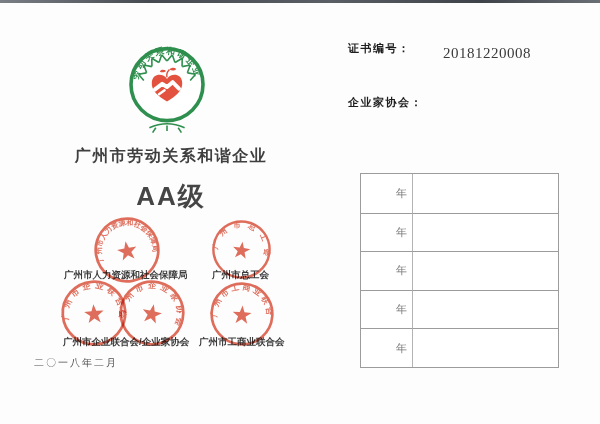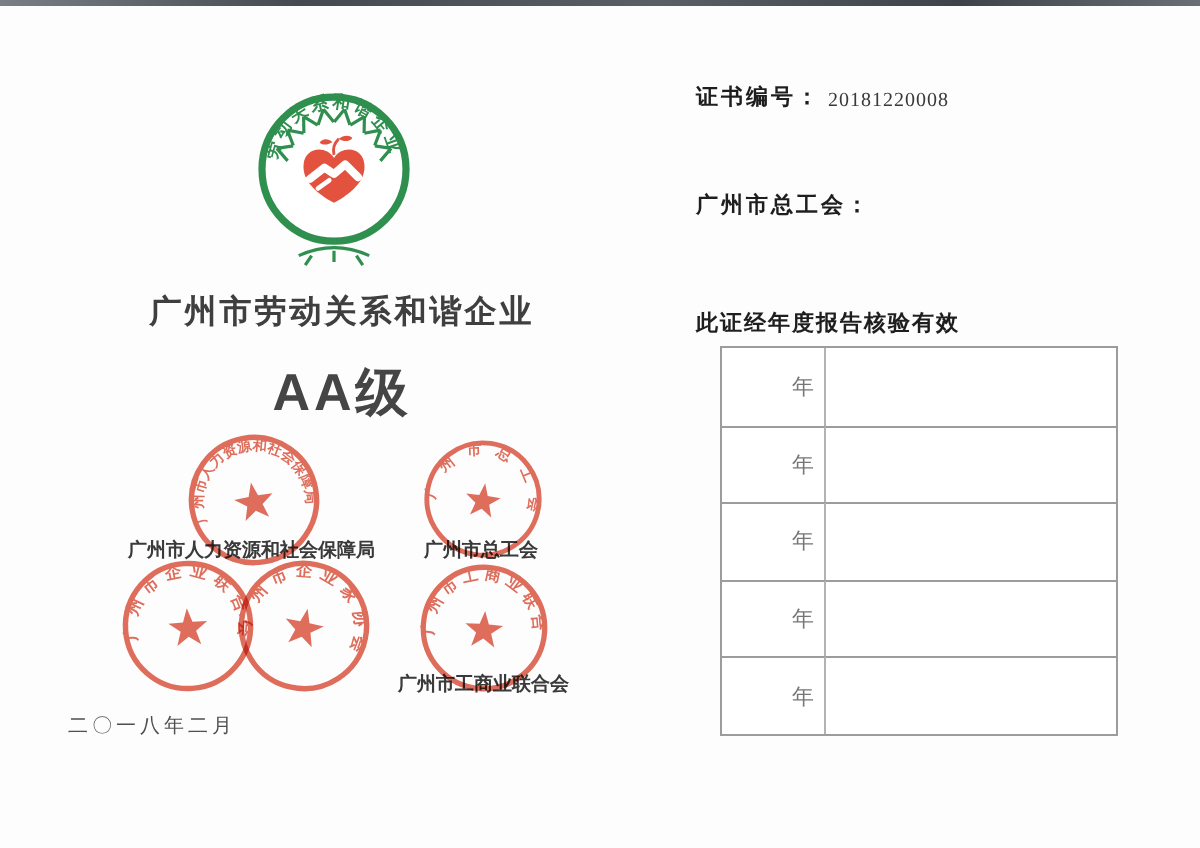--- a/index.html
+++ b/index.html
@@ -29,22 +29,22 @@
   .stamp text{font-family:"Liberation Sans",sans-serif;font-weight:bold;}
   .st13{font-size:10.5px;letter-spacing:0px;}
   .st6{font-size:12px;letter-spacing:11px;}
   .st8{font-size:12px;letter-spacing:5.5px;}
   .st9{font-size:12px;letter-spacing:4px;}
   
   .fld-label{position:absolute;font-size:11px;font-weight:bold;color:#1e1e1e;letter-spacing:1.5px;white-space:nowrap;}
   .lbl-certno{left:348px;top:41px;}
   .lbl-holder{left:348px;top:95px;}
   .lbl-annual{left:348px;top:154px;letter-spacing:1px;}
-  .fld-value{position:absolute;font-size:10px;font-family:"Liberation Serif","DejaVu Serif",serif;
-    color:#3a3a3a;letter-spacing:.5px;white-space:nowrap;}
+  .fld-value{position:absolute;font-size:15px;font-family:"Liberation Serif","DejaVu Serif",serif;
+    color:#3a3a3a;letter-spacing:.5px;white-space:nowrap;margin-left:29px;}
   .val-certno{left:414px;top:45px;}
   .val-holder{left:437px;top:99px;}
   .annual-table{position:absolute;left:360px;top:173px;width:197px;height:193px;
     border:1.5px solid #9c9c9c;display:grid;grid-template-columns:52px 1fr;grid-template-rows:repeat(5,1fr);
     background:#fff;}
   .yr-cell{border-right:1px solid #b3b3b3;display:flex;align-items:center;justify-content:flex-end;
     padding-right:5px;font-size:11px;color:#777;font-family:"Liberation Serif","DejaVu Serif",serif;}
   .val-cell{background:#fff;}
   .bt{border-top:1px solid #9c9c9c;}
 </style>
@@ -98,20 +98,21 @@
       <path d="M35,56 L44,49 L50,53 L57,47 L65,55" stroke="#fff" stroke-width="5" fill="none" stroke-linejoin="round" stroke-linecap="round"></path>
       <path d="M40,62 L47,57" stroke="#fff" stroke-width="3" fill="none" stroke-linecap="round"></path>
     </g>
   </svg>
 
   <div class="cert-title">广州市劳动关系和谐企业</div>
   <div class="cert-grade">AA级</div>
 
   <div class="issuer issuer-1">广州市人力资源和社会保障局</div>
   <div class="issuer issuer-2">广州市总工会</div>
+  <div class="issuer issuer-3">广州市企业联合会/企业家协会</div>
   <div class="issuer issuer-4">广州市工商业联合会</div>
 
   <svg class="stamp stamp-1" viewBox="0 0 100 100">
     <defs>
         <path id="sarc1" d="M 13,60 A 38,38 0 1 1 87,60" fill="none"></path>
       </defs>
     <circle cx="50" cy="50" r="46" fill="none" stroke="#dc5a45" stroke-width="4"></circle>
     <text fill="#dc5a45" class="st13"><textPath href="#sarc1">广州市人力资源和社会保障局</textPath></text>
     <path d="M50,37 L53.5,47.1 L64.3,47.4 L55.7,53.9 L58.8,64.1 L50,58 L41.2,64.1 L44.3,53.9 L35.7,47.4 L46.5,47.1 Z" fill="#dc5a45"></path>
   </svg>
@@ -146,23 +147,22 @@
     <circle cx="50" cy="50" r="46" fill="none" stroke="#dc5a45" stroke-width="4"></circle>
     <text fill="#dc5a45" class="st9"><textPath href="#sarc5" startOffset="2">广州市工商业联合会</textPath></text>
     <path d="M50,37 L53.5,47.1 L64.3,47.4 L55.7,53.9 L58.8,64.1 L50,58 L41.2,64.1 L44.3,53.9 L35.7,47.4 L46.5,47.1 Z" fill="#dc5a45"></path>
   </svg>
 
   <div class="cert-date">二〇一八年二月</div>
 
   <div class="fld-label lbl-certno">证书编号：</div>
   <div class="fld-value val-certno">20181220008</div>
 
-  <div class="fld-label lbl-holder">广州市总工会：</div>
+  <div class="fld-label lbl-holder">企业家协会：</div>
 
-  <div class="fld-label lbl-annual">此证经年度报告核验有效</div>
 
   <div class="annual-table">
     <div class="yr-cell">年</div>
     <div class="val-cell"></div>
     <div class="yr-cell bt">年</div>
     <div class="val-cell bt"></div>
     <div class="yr-cell bt">年</div>
     <div class="val-cell bt"></div>
     <div class="yr-cell bt">年</div>
     <div class="val-cell bt"></div>

